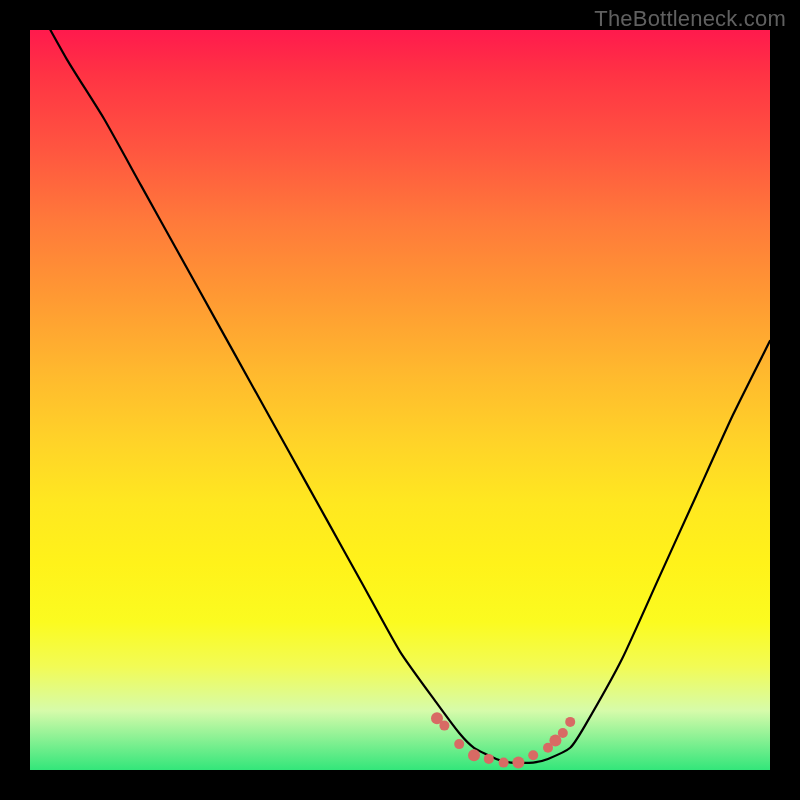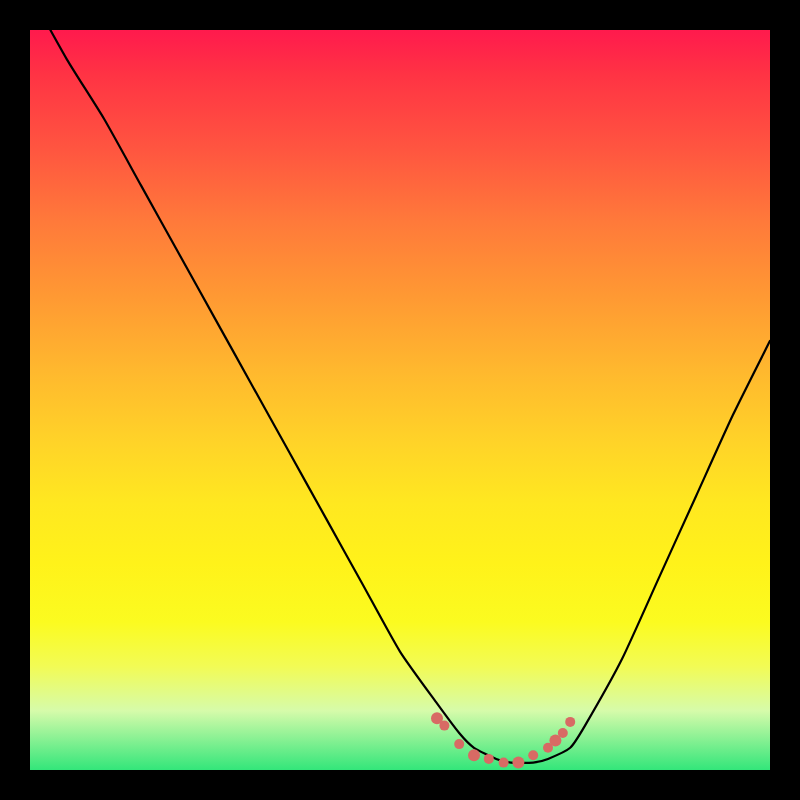--- a/index.html
+++ b/index.html
@@ -56,20 +56,21 @@
     top: 0;
     width: 740px;
     height: 740px;
     overflow: visible;
   }
 </style>
 </head>
 <body>
 
 <div class="frame">
+  <div class="watermark">TheBottleneck.com</div>
   <div class="plot-area">
     <svg class="curve" viewBox="0 0 740 740" preserveAspectRatio="none">
       <path id="main-curve" fill="none" stroke="#000000" stroke-width="2.2" stroke-linecap="round" d="M 0 -37 C 3.70 -30.34, 29.60 17.02, 37.00 29.60 C 44.40 42.18, 66.60 76.22, 74.00 88.80 C 81.40 101.38, 103.60 142.08, 111.00 155.40 C 118.40 168.72, 140.60 208.68, 148.00 222.00 C 155.40 235.32, 177.60 275.28, 185.00 288.60 C 192.40 301.92, 214.60 341.88, 222.00 355.20 C 229.40 368.52, 251.60 408.48, 259.00 421.80 C 266.40 435.12, 288.60 475.08, 296.00 488.40 C 303.40 501.72, 325.60 541.68, 333.00 555.00 C 340.40 568.32, 362.60 609.76, 370.00 621.60 C 377.40 633.44, 401.08 665.26, 407.00 673.40 C 412.92 681.54, 425.50 698.56, 429.20 703.00 C 432.90 707.44, 440.30 715.21, 444.00 717.80 C 447.70 720.39, 462.50 727.42, 466.20 728.90 C 469.90 730.38, 477.30 732.23, 481.00 732.60 C 484.70 732.97, 499.50 732.97, 503.20 732.60 C 506.90 732.23, 514.30 730.38, 518.00 728.90 C 521.70 727.42, 536.50 721.13, 540.20 717.80 C 543.90 714.47, 549.82 704.48, 555.00 695.60 C 560.18 686.72, 584.60 643.80, 592.00 629.00 C 599.40 614.20, 621.60 563.88, 629.00 547.60 C 636.40 531.32, 658.60 482.48, 666.00 466.20 C 673.40 449.92, 695.60 400.34, 703.00 384.80 C 710.40 369.26, 736.30 318.20, 740.00 310.80"></path>
       <g id="marker-group">
           <circle cx="407.00" cy="688.20" r="6" fill="#d86a64"></circle>
           <circle cx="414.40" cy="695.60" r="5" fill="#d86a64"></circle>
           <circle cx="429.20" cy="714.10" r="5" fill="#d86a64"></circle>
           <circle cx="444.00" cy="725.20" r="6" fill="#d86a64"></circle>
           <circle cx="458.80" cy="728.90" r="5" fill="#d86a64"></circle>
           <circle cx="473.60" cy="732.60" r="5" fill="#d86a64"></circle>

